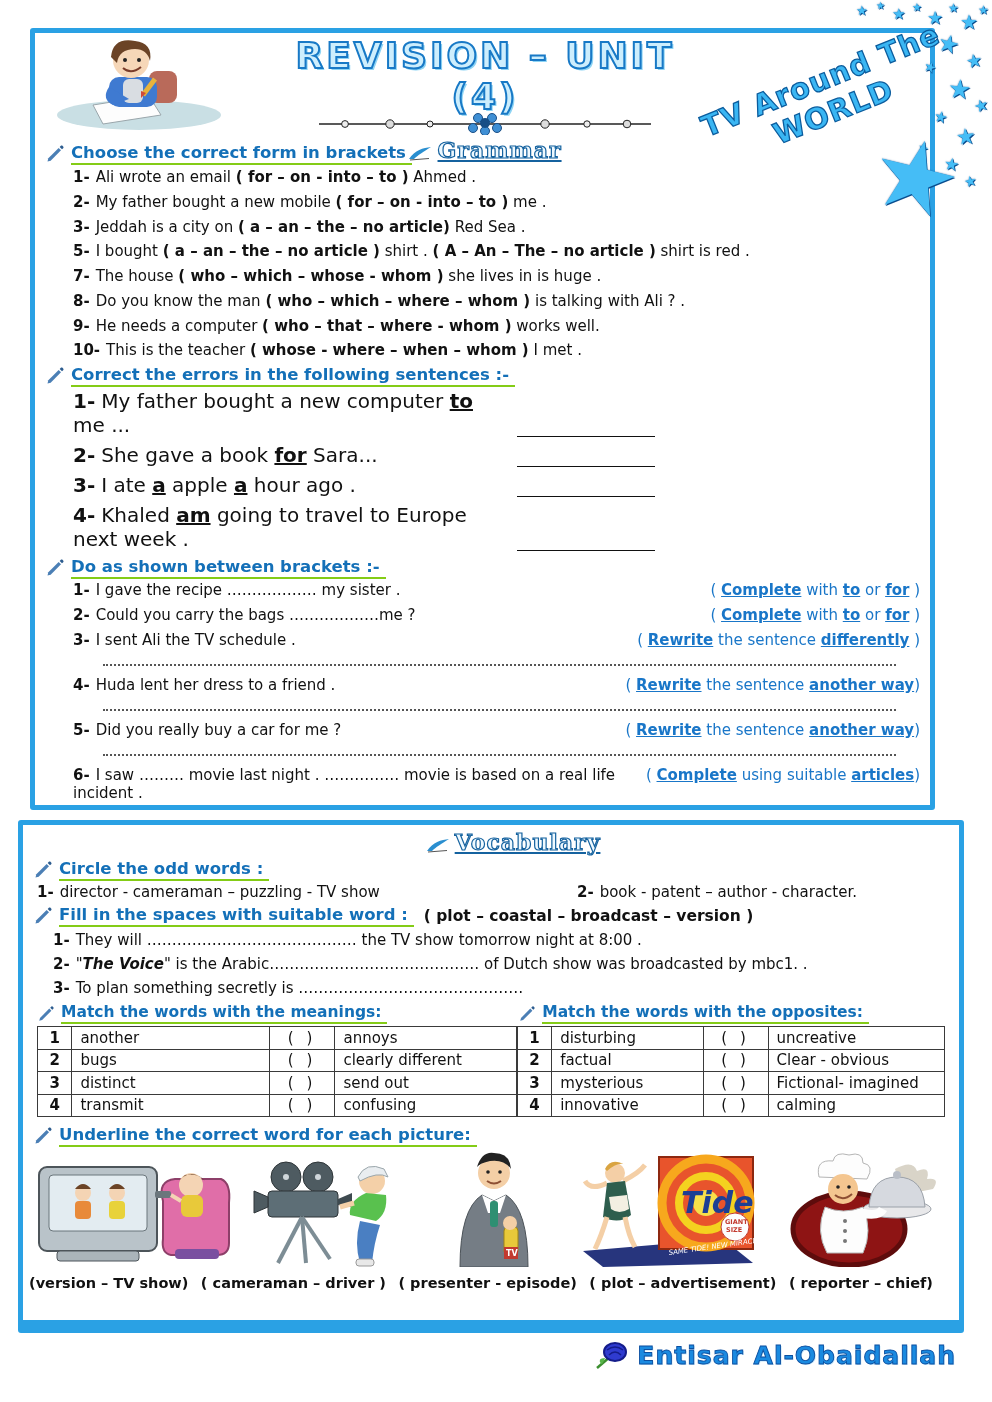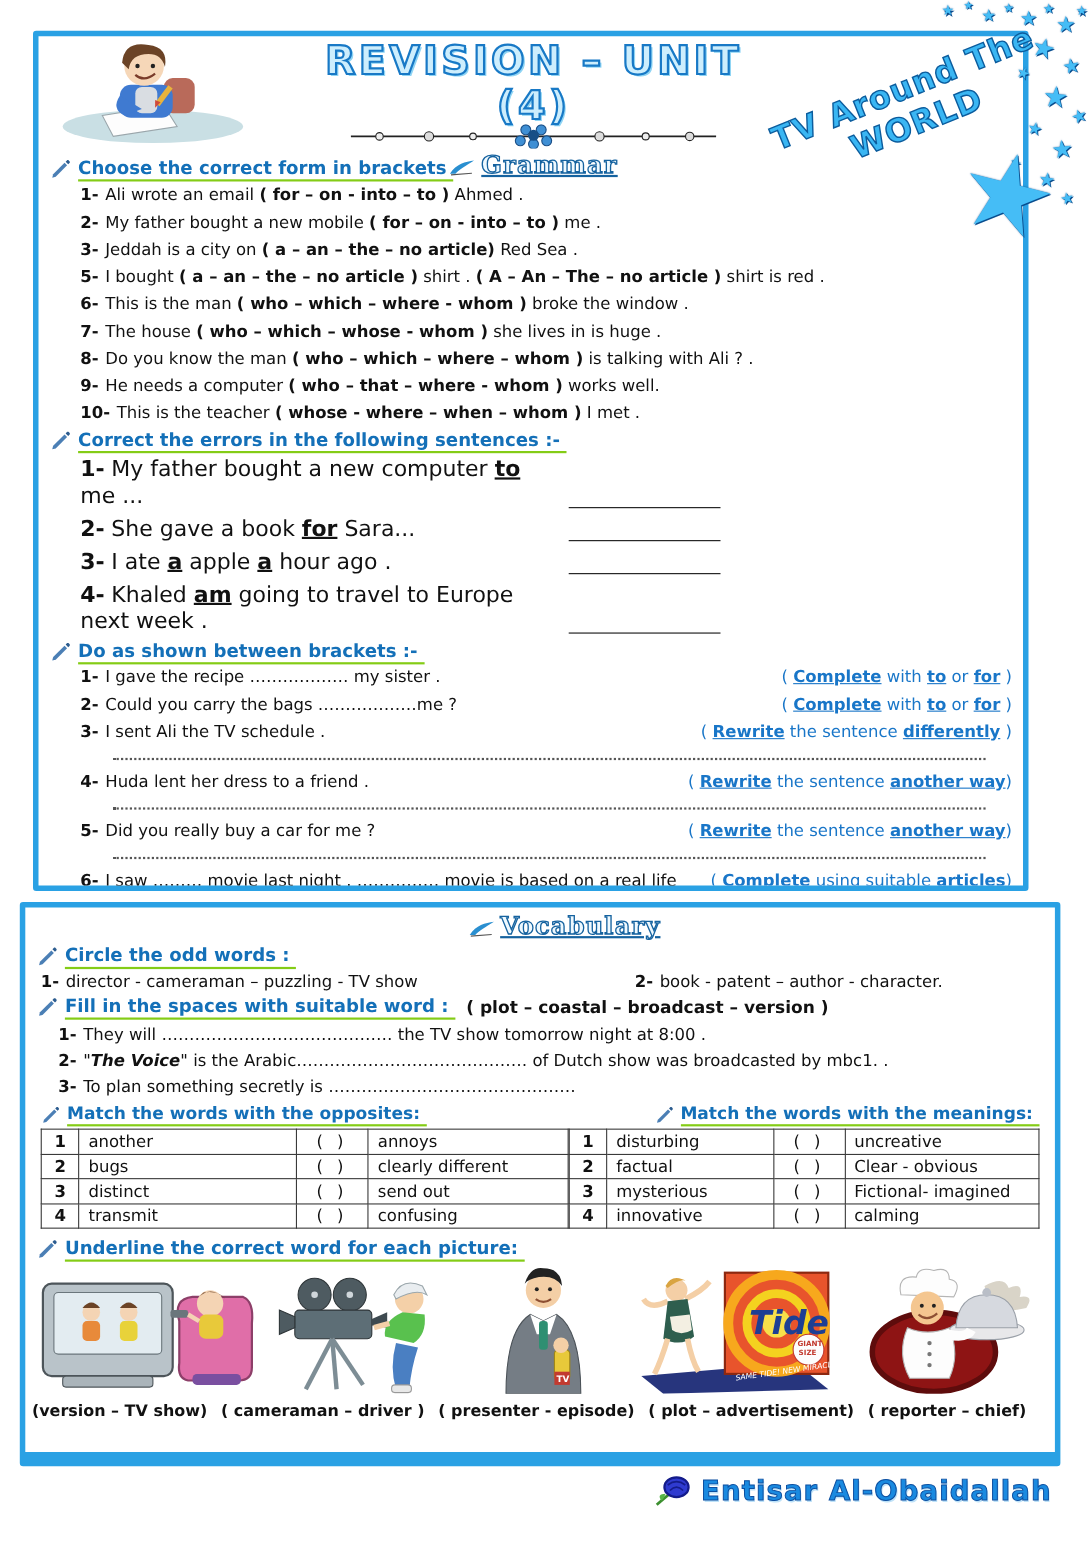--- a/index.html
+++ b/index.html
@@ -158,21 +158,20 @@
       <path d="M3 21l3.8-1 12.4-12.4-2.8-2.8L4 17.2 3 21z" fill="#4b7fb5"></path>
       <path d="M17.6 3.6l2.8 2.8 1.4-1.4c.6-.6.6-1.4 0-2l-.8-.8c-.6-.6-1.4-.6-2 0l-1.4 1.4z" fill="#2c5c8f"></path>
     </svg>
     <span class="txt">Choose the correct form in brackets</span>
   </div>
   <div class="qlist">
     <div class="q"><span class="qn">1-</span><span>Ali wrote an email </span><span class="b">( for – on - into – to )</span><span> Ahmed  .</span><span class="b"></span><span></span></div>
     <div class="q"><span class="qn">2-</span><span>My father bought a new mobile </span><span class="b">( for – on - into – to )</span><span> me .</span><span class="b"></span><span></span></div>
     <div class="q"><span class="qn">3-</span><span>Jeddah is a city on </span><span class="b">( a  – an –   the  – no article)</span><span> Red Sea .</span><span class="b"></span><span></span></div>
     <div class="q"><span class="qn">5-</span><span>I bought  </span><span class="b">( a  –  an –  the – no article )</span><span> shirt  .  </span><span class="b">( A  –  An –  The – no article )</span><span> shirt is red .</span></div>
-    <div class="q"><span class="qn">6-</span><span>This is the man </span><span class="b">( who – which – where  - whom )</span><span> broke the window .</span><span class="b"></span><span></span></div>
     <div class="q"><span class="qn">7-</span><span>The house </span><span class="b">( who – which – whose  -  whom )</span><span> she lives in is huge .</span><span class="b"></span><span></span></div>
     <div class="q"><span class="qn">8-</span><span>Do you know the man </span><span class="b">( who – which – where – whom )</span><span> is talking with Ali ?  .</span><span class="b"></span><span></span></div>
     <div class="q"><span class="qn">9-</span><span>He needs a computer </span><span class="b">( who –  that – where  - whom )</span><span> works well.</span><span class="b"></span><span></span></div>
     <div class="q"><span class="qn">10-</span><span>This is the teacher </span><span class="b">( whose - where – when – whom )</span><span> I met .</span><span class="b"></span><span></span></div>
   </div>
 
   <div class="sec-head">
     <svg width="20" height="20" viewBox="0 0 24 24">
       <path d="M3 21l3.8-1 12.4-12.4-2.8-2.8L4 17.2 3 21z" fill="#4b7fb5"></path>
       <path d="M17.6 3.6l2.8 2.8 1.4-1.4c.6-.6.6-1.4 0-2l-.8-.8c-.6-.6-1.4-.6-2 0l-1.4 1.4z" fill="#2c5c8f"></path>
@@ -270,33 +269,33 @@
     <span class="txt">Fill  in the spaces with suitable word :</span>
     <span class="wordbank">(  plot    – coastal  –   broadcast   – version )</span>
   </div>
   <div class="fill-items">
     <div><span class="qn">1-</span><span>They will …………………………………… the TV show tomorrow night at 8:00 .</span><span class="i"></span><span></span></div>
     <div><span class="qn">2-</span><span>"</span><span class="i">The  Voice</span><span>" is the Arabic…………………………………… of Dutch show was broadcasted by mbc1. .</span></div>
     <div><span class="qn">3-</span><span>To plan something secretly is ………………………………………</span><span class="i"></span><span></span></div>
   </div>
 
   <div class="match-row">
+    <div class="sec-head small" style="margin:0;">
+      <svg width="18" height="18" viewBox="0 0 24 24">
+          <path d="M3 21l3.8-1 12.4-12.4-2.8-2.8L4 17.2 3 21z" fill="#4b7fb5"></path>
+          <path d="M17.6 3.6l2.8 2.8 1.4-1.4c.6-.6.6-1.4 0-2l-.8-.8c-.6-.6-1.4-.6-2 0l-1.4 1.4z" fill="#2c5c8f"></path>
+        </svg>
+      <span class="txt">Match the words with the meanings:</span>
+    </div>
     <div class="sec-head small" style="margin:0 76px 0 0;">
       <svg width="18" height="18" viewBox="0 0 24 24">
           <path d="M3 21l3.8-1 12.4-12.4-2.8-2.8L4 17.2 3 21z" fill="#4b7fb5"></path>
           <path d="M17.6 3.6l2.8 2.8 1.4-1.4c.6-.6.6-1.4 0-2l-.8-.8c-.6-.6-1.4-.6-2 0l-1.4 1.4z" fill="#2c5c8f"></path>
         </svg>
       <span class="txt">Match the words with the opposites:</span>
-    </div>
-    <div class="sec-head small" style="margin:0;">
-      <svg width="18" height="18" viewBox="0 0 24 24">
-          <path d="M3 21l3.8-1 12.4-12.4-2.8-2.8L4 17.2 3 21z" fill="#4b7fb5"></path>
-          <path d="M17.6 3.6l2.8 2.8 1.4-1.4c.6-.6.6-1.4 0-2l-.8-.8c-.6-.6-1.4-.6-2 0l-1.4 1.4z" fill="#2c5c8f"></path>
-        </svg>
-      <span class="txt">Match the words with the meanings:</span>
     </div>
   </div>
 
   <div class="tblwrap">
     <table class="mtable" id="tbl1">
       <tbody>
           <tr>
             <td class="num">1</td>
             <td class="w">another</td>
             <td class="par">(  )</td>

